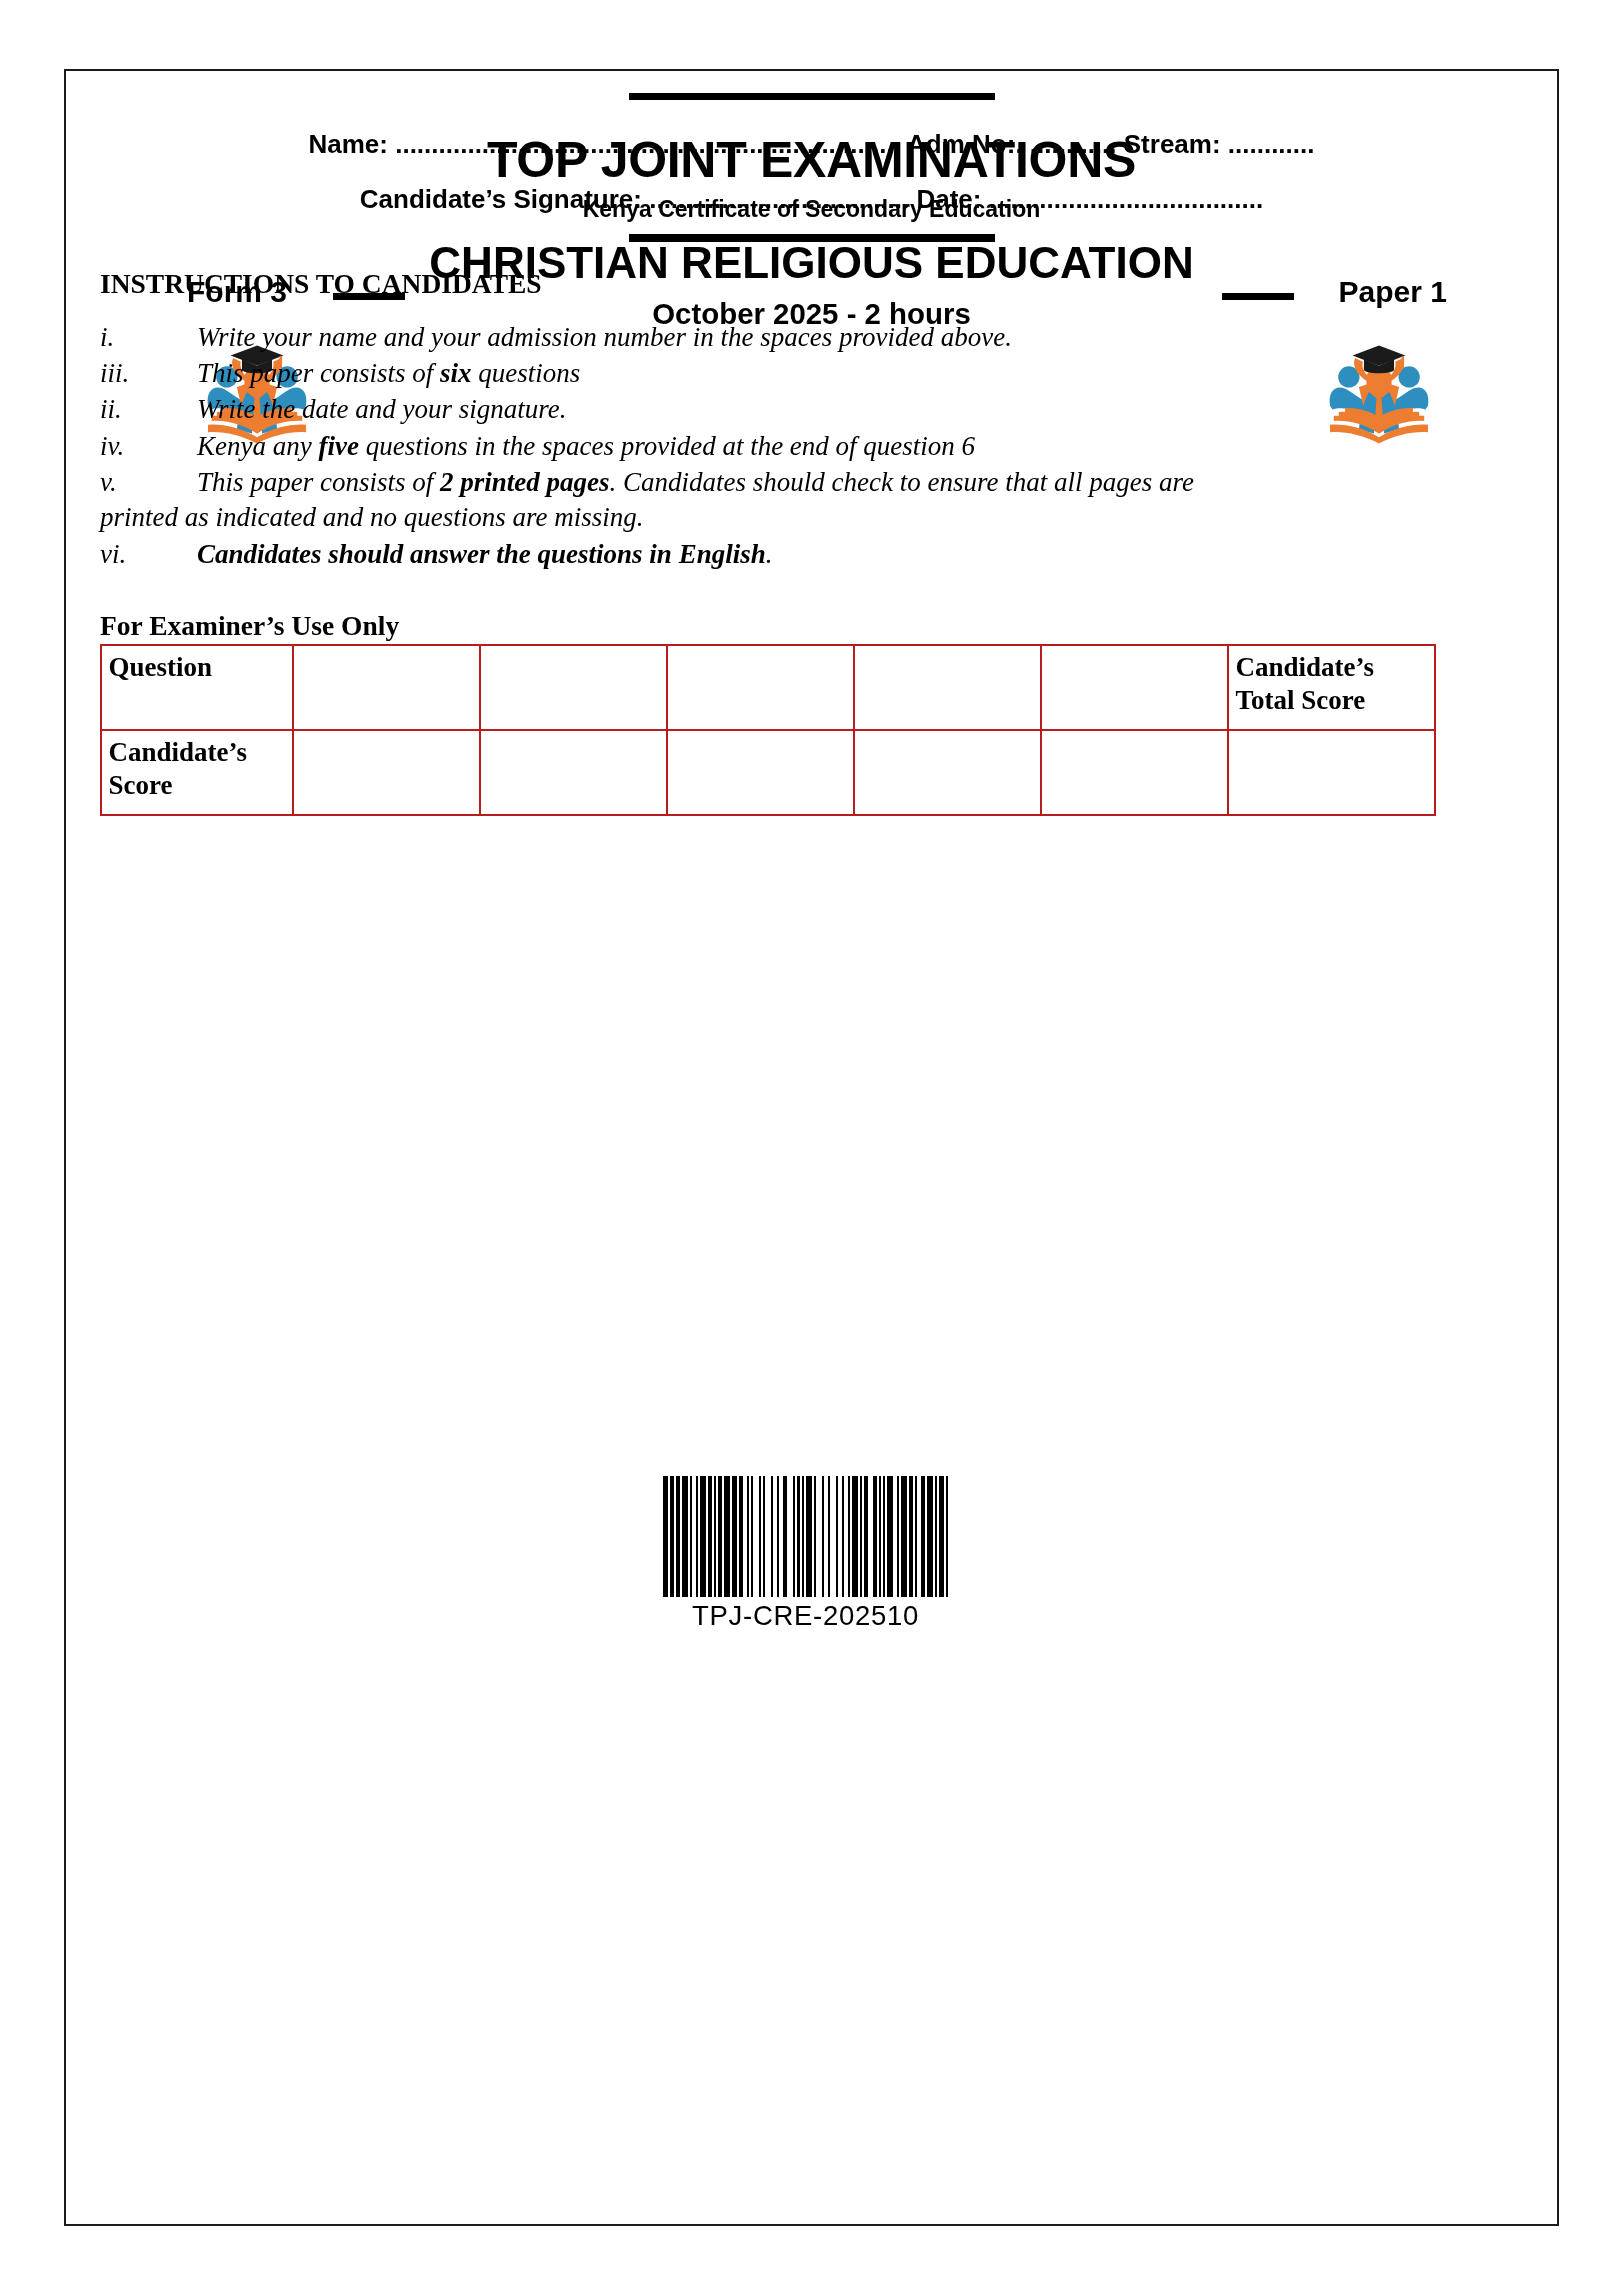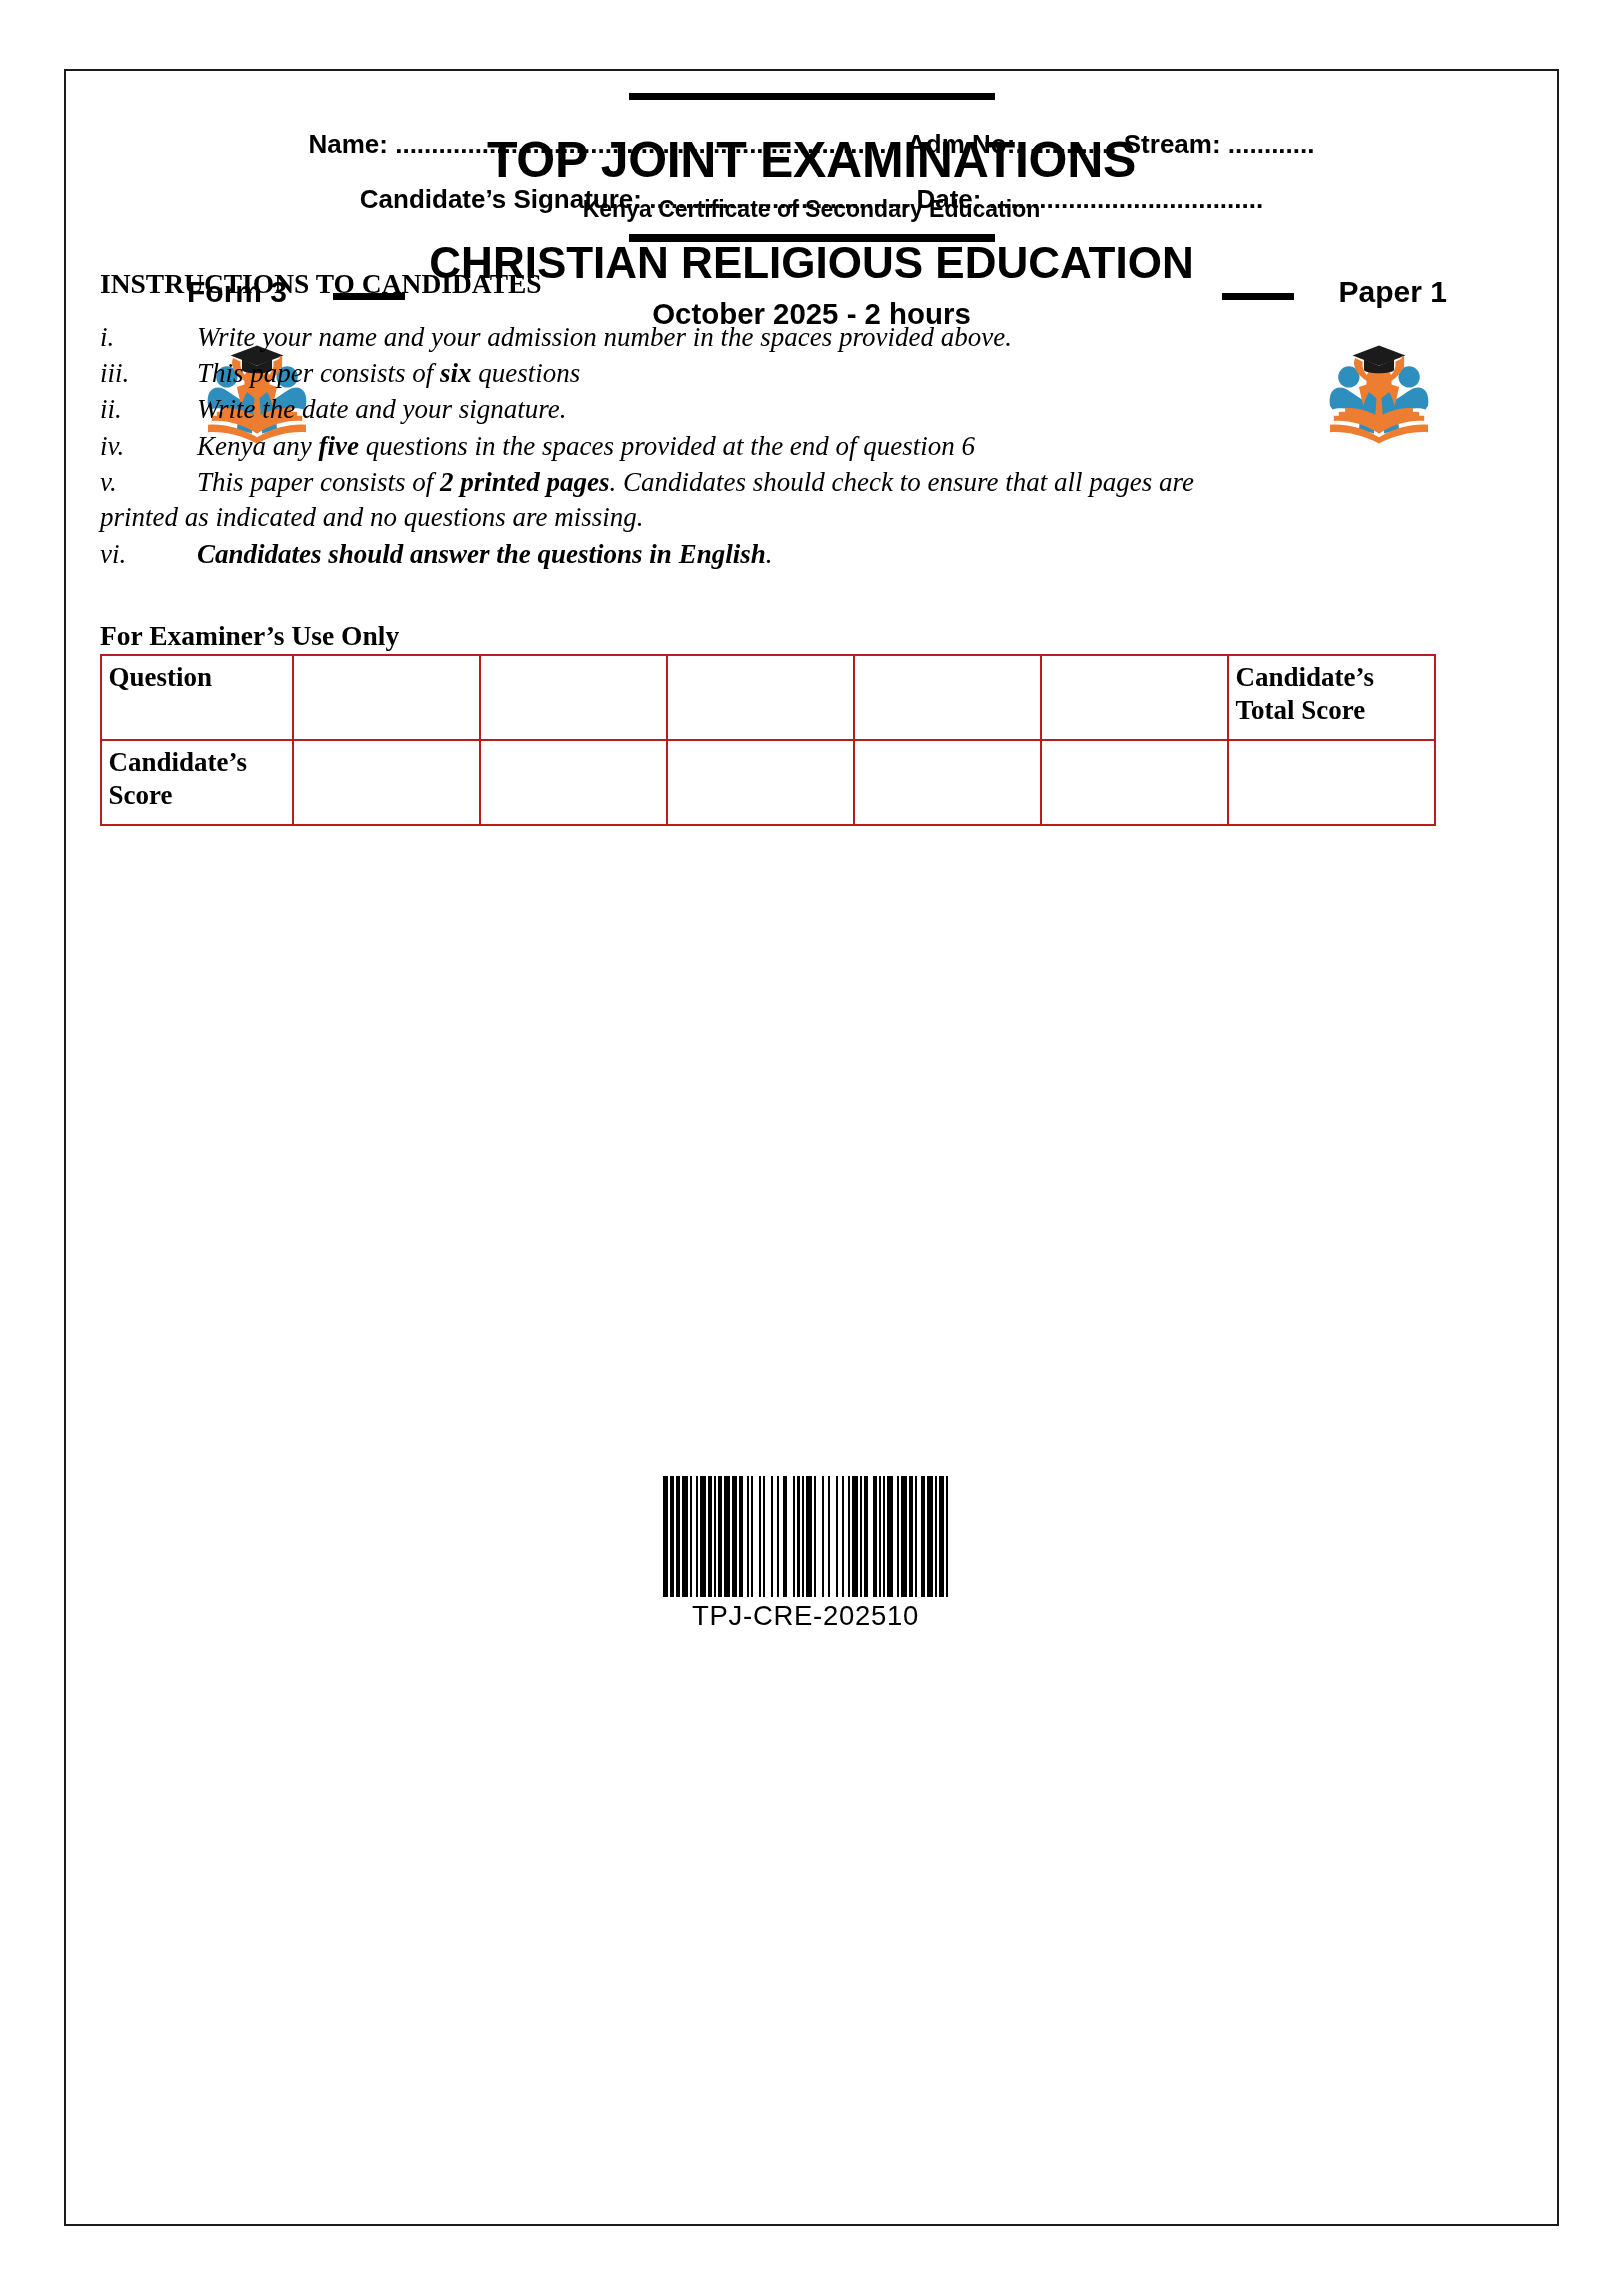--- a/index.html
+++ b/index.html
@@ -178,21 +178,21 @@
     top: 0;
     width: 85px;
     font-style: italic;
   }
   .instr-item b { font-weight: bold; font-style: italic; }
   .instr-item.wrap { padding-left: 97px; text-indent: 0; }
   .instr-item.wrap .cont { display: block; margin-left: -97px; }
 
   
   #examiner-block {
-    margin-top: 48px;
+    margin-top: 38px;
     padding-left: 34px;
     padding-right: 34px;
   }
   .examiner-heading {
     font-family: "Liberation Serif", serif;
     font-weight: bold;
     font-size: 27.5px;
     color: #000;
     margin-bottom: 2.6px;
   }

